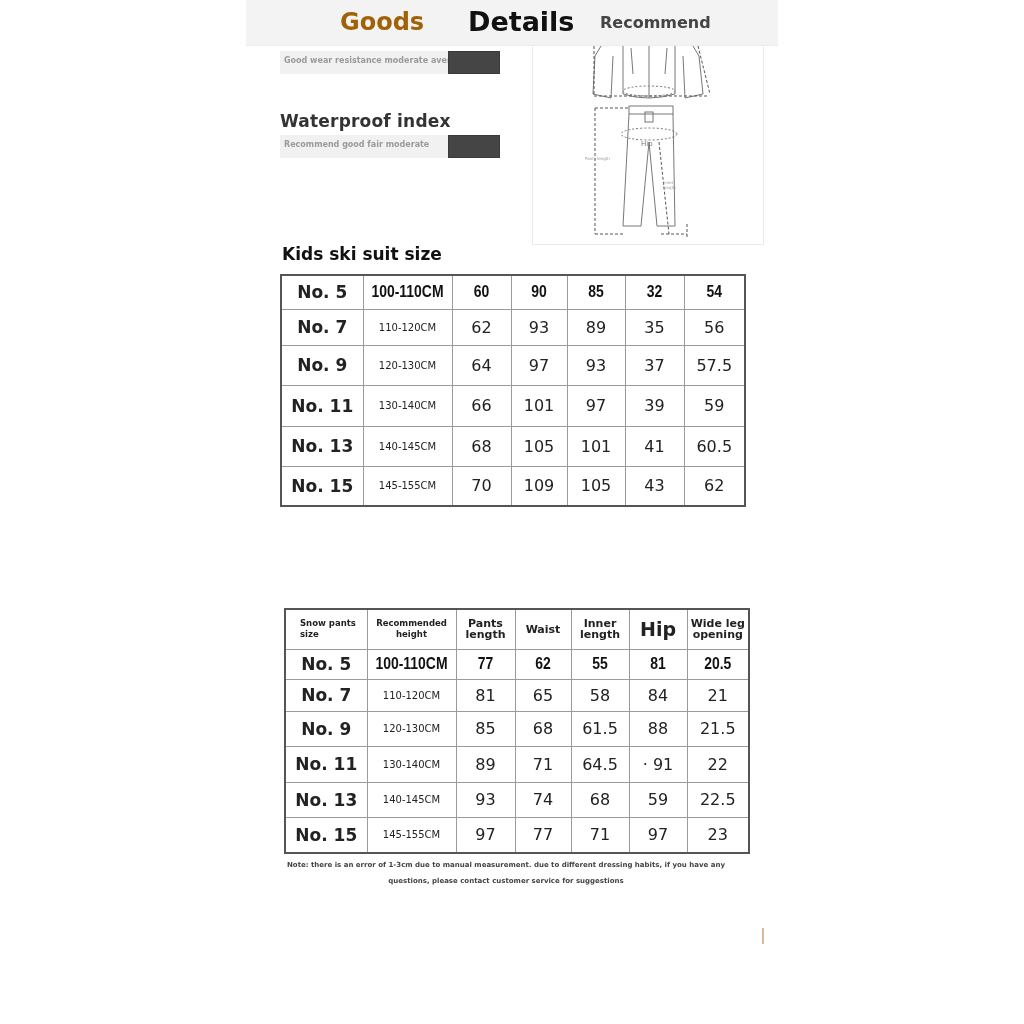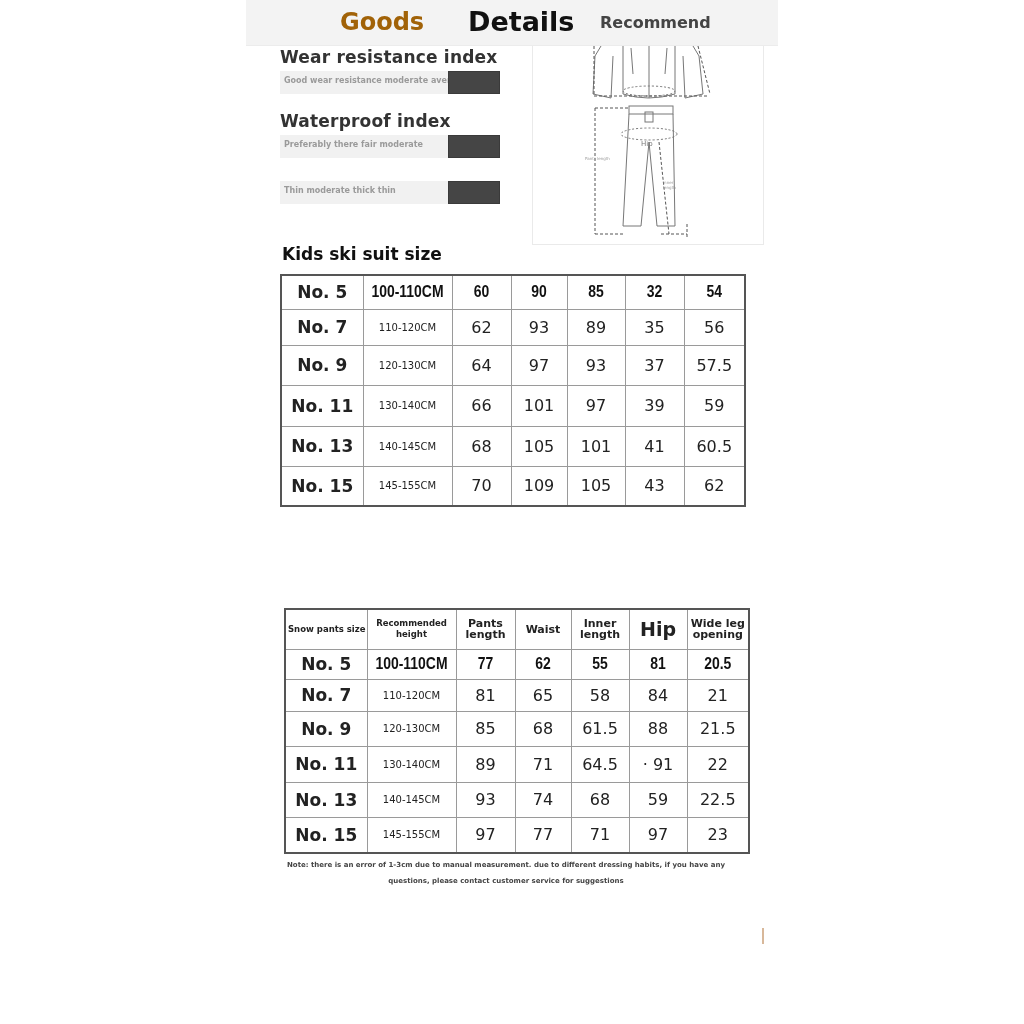--- a/index.html
+++ b/index.html
@@ -55,40 +55,35 @@
 
 <div class="page">
 
   <div class="tabbar">
     <div class="tab tab-goods">Goods</div>
     <div class="tab tab-recommend">Recommend</div>
     <div class="tab tab-details">Details</div>
   </div>
 
   <div class="index-block" style="top:47px;">
-    <div class="index-title">Wear resistance index</div>
     <div class="index-bar">
       <span class="index-bar-text">Good wear resistance moderate average</span>
       <span class="index-marker"></span>
     </div>
   </div>
 
   <div class="index-block" style="top:111px;">
     <div class="index-title">Waterproof index</div>
     <div class="index-bar">
-      <span class="index-bar-text">Preferably there fair moderate</span>
+      <span class="index-bar-text">Recommend good fair moderate</span>
       <span class="index-marker"></span>
     </div>
   </div>
 
   <div class="index-block" style="top:177px;">
-    <div class="index-bar">
-      <span class="index-bar-text">Thin moderate thick thin</span>
-      <span class="index-marker"></span>
-    </div>
   </div>
 
   <div class="diagram">
     <svg width="232" height="199" viewBox="0 0 232 199">
       <g fill="none" stroke="#777" stroke-width="1">
 
         <path d="M68 0 L62 10 L60 48 L78 52 L80 10"></path>
         <path d="M160 0 L166 10 L170 48 L152 52 L150 10"></path>
         <path d="M90 0 L90 48 Q115 56 142 48 L142 0"></path>
         <line x1="116" y1="0" x2="116" y2="52"></line>
@@ -194,21 +189,21 @@
       <col style="width:82px">
         <col style="width:89px">
         <col style="width:59px">
         <col style="width:56px">
       <col style="width:58px">
         <col style="width:58px">
         <col style="width:62px">
     </colgroup>
     <tbody>
         <tr class="hdr" style="height:40px">
-      <td style="text-align:left;padding-left:2px">Snow pants size</td>
+      <td style="text-align:left;padding-left:14px">Snow pants size</td>
       <td>Recommended height</td>
       <td class="mid">Pants length</td>
       <td class="mid">Waist</td>
       <td class="mid">Inner length</td>
       <td class="big" style="font-size:19px">Hip</td>
       <td class="mid">Wide leg opening</td>
     </tr>
     <tr class="first" style="height:30px">
       <td class="size-cell">No. 5</td>
       <td class="ht">100-110CM</td>

